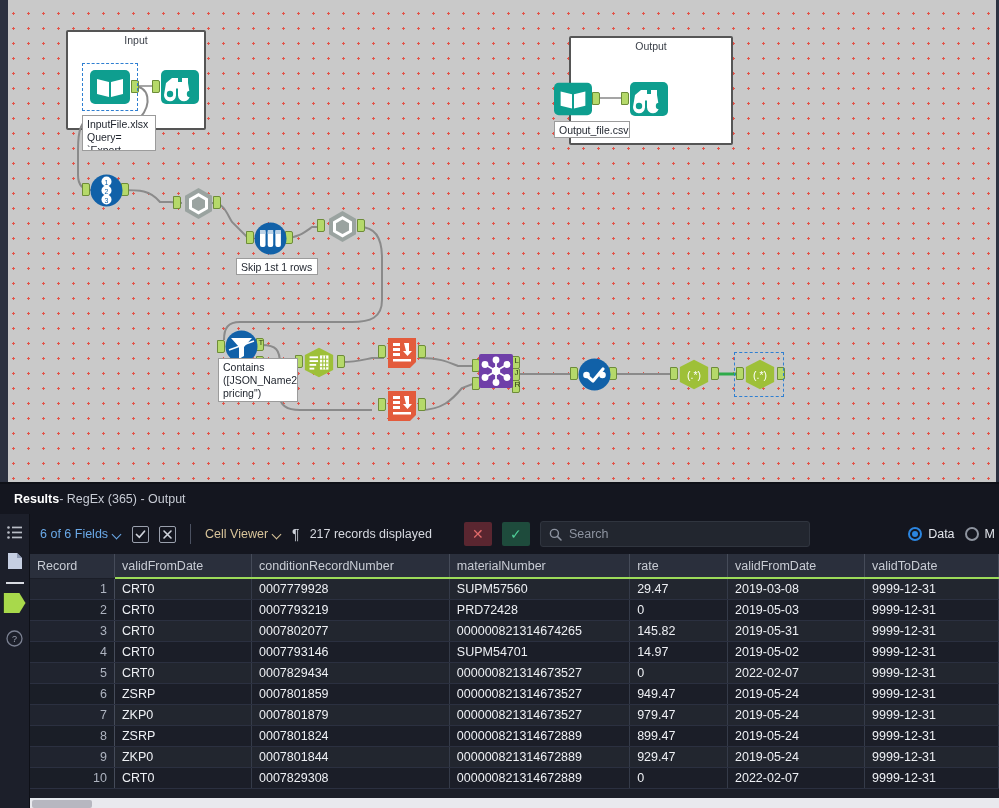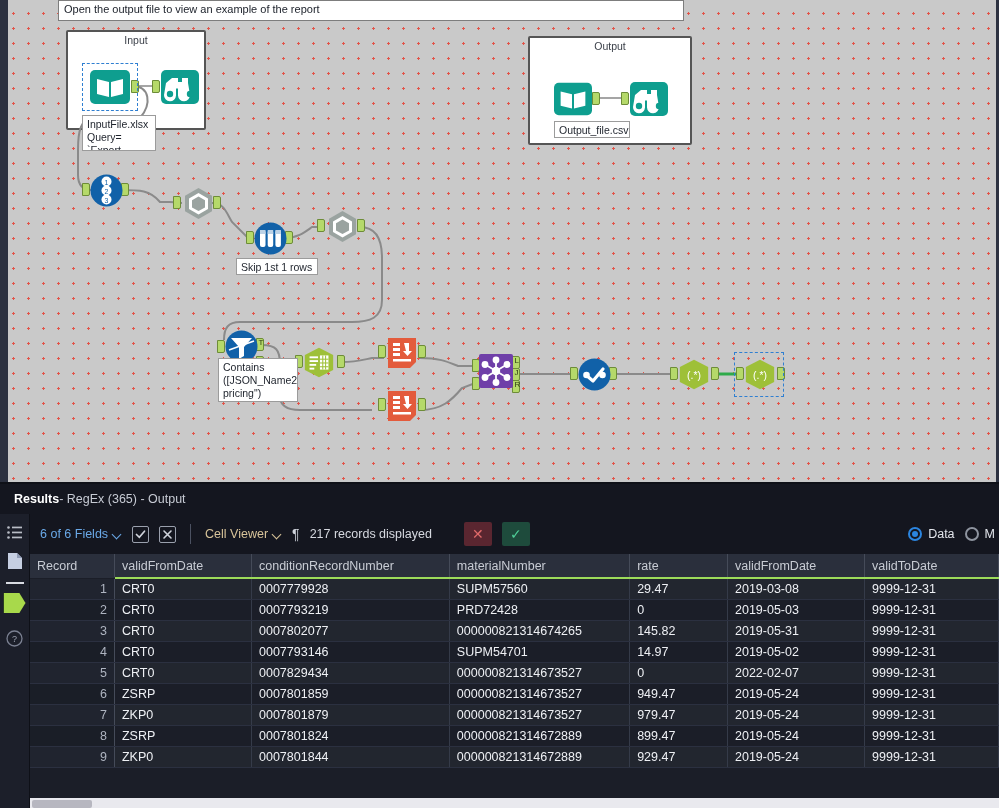--- a/index.html
+++ b/index.html
@@ -244,27 +244,26 @@
   }
 </style>
 </head>
 <body>
 
 <div id="canvas-area">
 
   <div id="canvas-left-edge"></div>
   <div id="canvas-right-edge"></div>
 
-  <div class="comment-box" style="left:58px; top:0px; width:626px; height:21px;">Open the output file to view an example of the report</div>
 
   <div class="container-box" style="left:66px; top:30px; width:140px; height:100px;">
     <div class="container-title">Input</div>
   </div>
 
-  <div class="container-box" style="left:528px; top:36px; width:164px; height:109px;">
+  <div class="container-box" style="left:569px; top:36px; width:164px; height:109px;">
     <div class="container-title">Output</div>
   </div>
 
   <svg class="wires">
     <g fill="none" stroke="#8a8a8a" stroke-width="2">
 
       <path d="M132 86 C 144 86, 148 86, 160 86" stroke="#a5a5a5"></path>
 
       <path d="M132 86 C 150 86, 152 104, 140 118 L 95 118 C 80 118, 78 132, 78 150 L 78 175 C 78 186, 84 190, 92 190"></path>
 
@@ -624,20 +623,27 @@
         <div class="tb-sep"></div>
         <div class="tb-cellviewer">
           <span>Cell Viewer</span>
           <span class="chev"></span>
         </div>
         <div class="tb-pilcrow">¶</div>
         <div class="tb-records">217 records displayed</div>
         <div style="flex:0 0 12px;"></div>
         <div class="btn-x">✕</div>
         <div class="btn-check">✓</div>
+        <div class="searchbox">
+          <svg width="13" height="13" viewBox="0 0 13 13">
+            <circle cx="5.4" cy="5.4" r="4" fill="none" stroke="#8d93a0" stroke-width="1.4"></circle>
+            <line x1="8.4" y1="8.4" x2="12" y2="12" stroke="#8d93a0" stroke-width="1.5" stroke-linecap="round"></line>
+          </svg>
+          <span>Search</span>
+        </div>
         <div style="flex:1"></div>
         <div class="radio-wrap">
           <span class="radio on"></span>
           <span>Data</span>
         </div>
         <div class="radio-wrap" style="margin-right:-6px;">
           <span class="radio"></span>
           <span>M</span>
         </div>
       </div>
@@ -739,20 +745,29 @@
               </tr>
               <tr class="odd">
                 <td class="rec">9</td>
                 <td>ZKP0</td>
                 <td>0007801844</td>
                 <td>000000821314672889</td>
                 <td>929.47</td>
                 <td>2019-05-24</td>
                 <td>9999-12-31</td>
               </tr>
+              <tr class="even">
+                <td class="rec">10</td>
+                <td>CRT0</td>
+                <td>0007829308</td>
+                <td>000000821314672889</td>
+                <td>0</td>
+                <td>2022-02-07</td>
+                <td>9999-12-31</td>
+              </tr>
             </tbody>
         </table>
       </div>
 
       <div id="hscroll" style="left:0; width:969px;">
         <div class="thumb"></div>
       </div>
 
     </div>
   </div>

